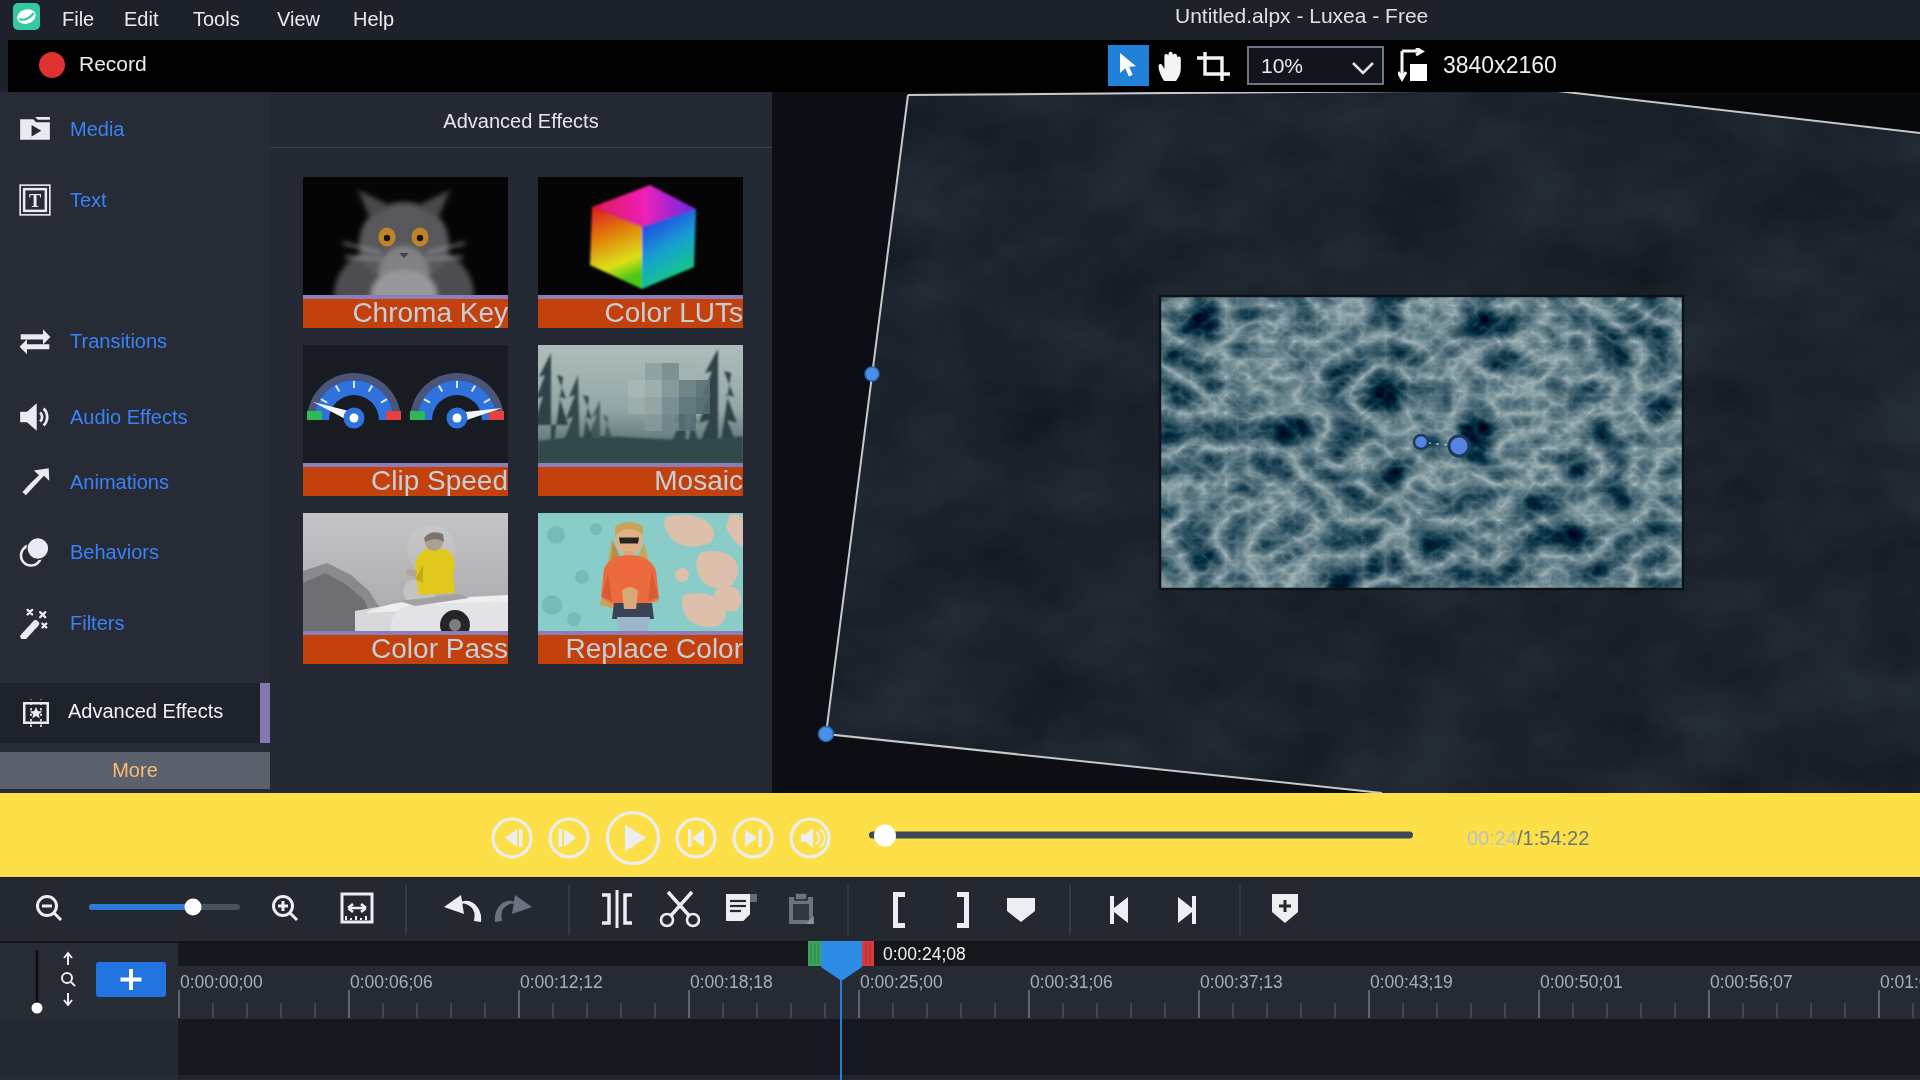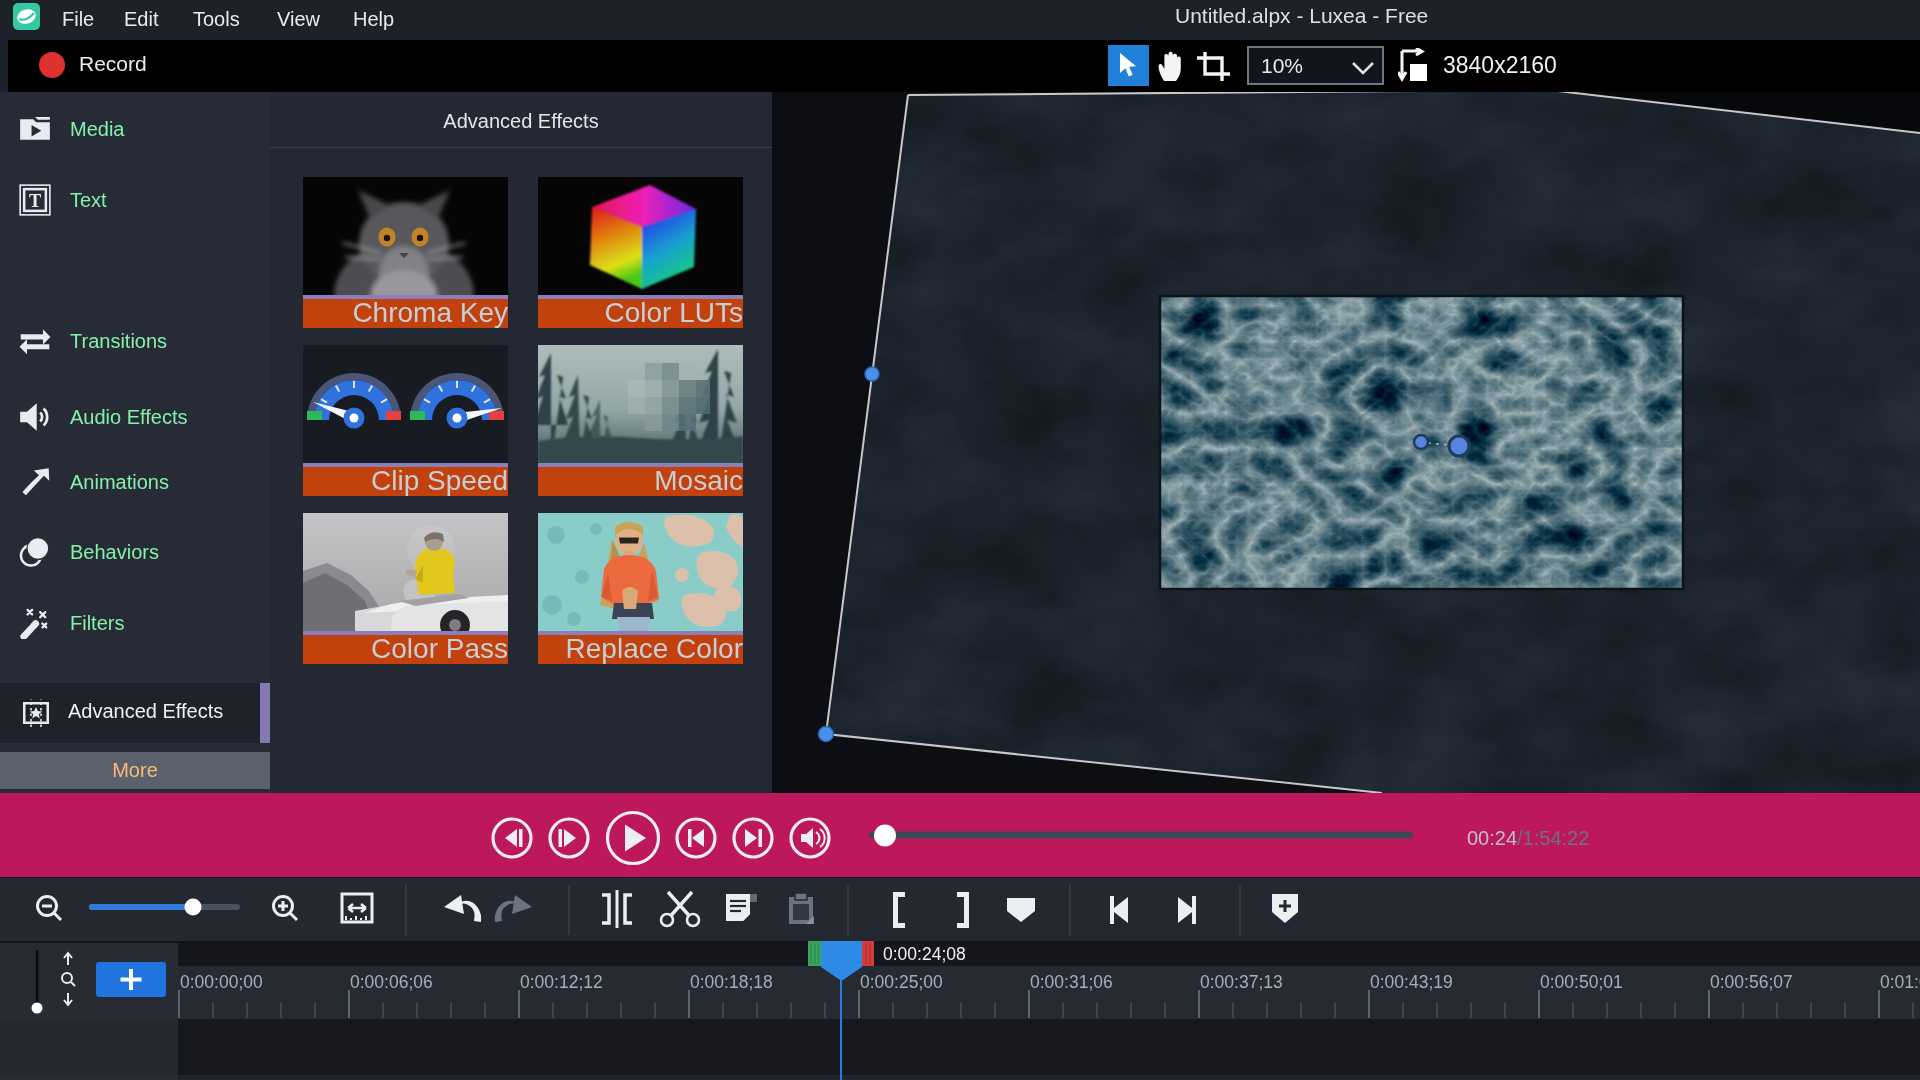--- a/index.html
+++ b/index.html
@@ -6,27 +6,27 @@
   html,body { width:1920px; height:1080px; overflow:hidden; background:#1d212a;
     font-family:"Liberation Sans", sans-serif; }
   .abs { position:absolute; }
   #app { position:relative; width:1920px; height:1080px;border-radius:23px; }
   
   #menubar { position:absolute; left:0; top:0; width:1920px; height:40px; background:#1d212a; }
   .menuitem { position:absolute; top:8px; color:#e9ebee; font-size:20px; }
   #recordbar { position:absolute; left:8px; top:40px; width:1920px; height:52px; background:#000000; }
   
   #sidebar { position:absolute; left:0; top:92px; width:270px; height:701px; background:#262b35; }
-  .sideitem { position:absolute; left:0; width:270px; height:56px; color:#86efac; font-size:20px; }
+  .sideitem { position:absolute; left:0; width:270px; height:56px; color:#3b82f6; font-size:20px; }
   .sideitem .lbl { position:absolute; left:70px; top:50%; transform:translateY(-50%); }
   .sideitem .ic { position:absolute; left:19px; top:50%; transform:translateY(-50%); width:32px; height:32px; }
   #panel { position:absolute; left:270px; top:92px; width:502px; height:701px; background:#232833; }
   #preview { position:absolute; left:772px; top:92px; width:1148px; height:701px; background:#0b0d11; overflow:hidden; }
   
-  #playbar { position:absolute; left:0; top:793px; width:1920px; height:84px; background:#be185d; }
+  #playbar { position:absolute; left:0; top:793px; width:1920px; height:84px; background:#fde047; }
   #toolbar { position:absolute; left:0; top:877px; width:1920px; height:64px; background:#232831; border-top:1px solid #161920; }
   #timeline { position:absolute; left:0; top:941px; width:1920px; height:139px; background:#17191e; }
   .card { position:absolute; width:205px; }
   .card .img { position:absolute; left:0; top:0; width:205px; height:118px; overflow:hidden; }
   .card .bar { position:absolute; left:0; top:118px; width:205px; height:4px; background:#8a7fb8; }
   .card .lab { position:absolute; left:0; top:122px; width:205px; height:29px; background:#c2410c;
      color:#c6cfd8; font-size:28px; text-align:right; line-height:28px; }
 </style>
 </head>
 <body>

